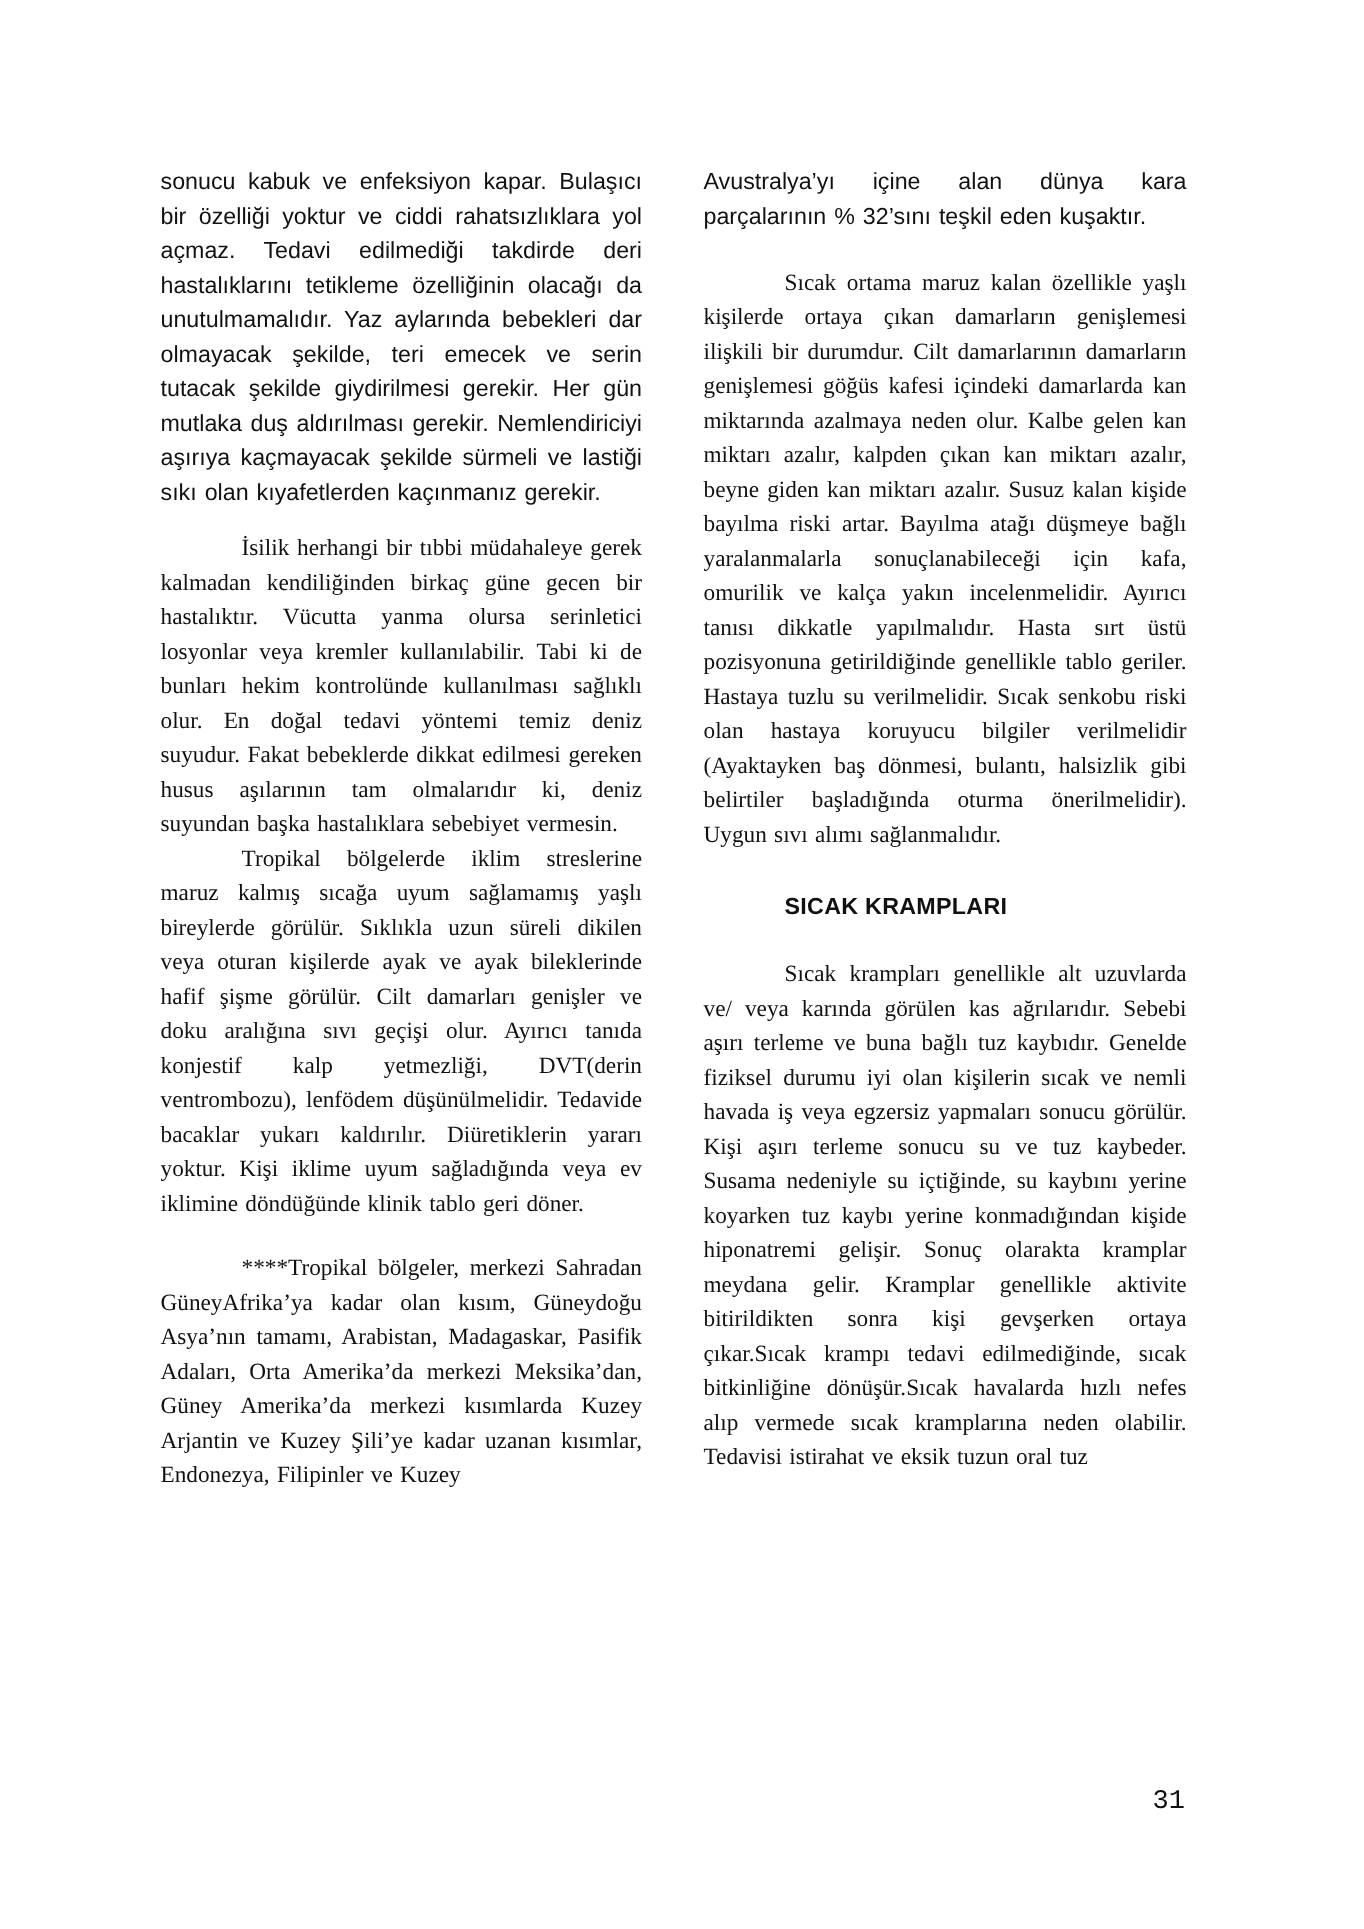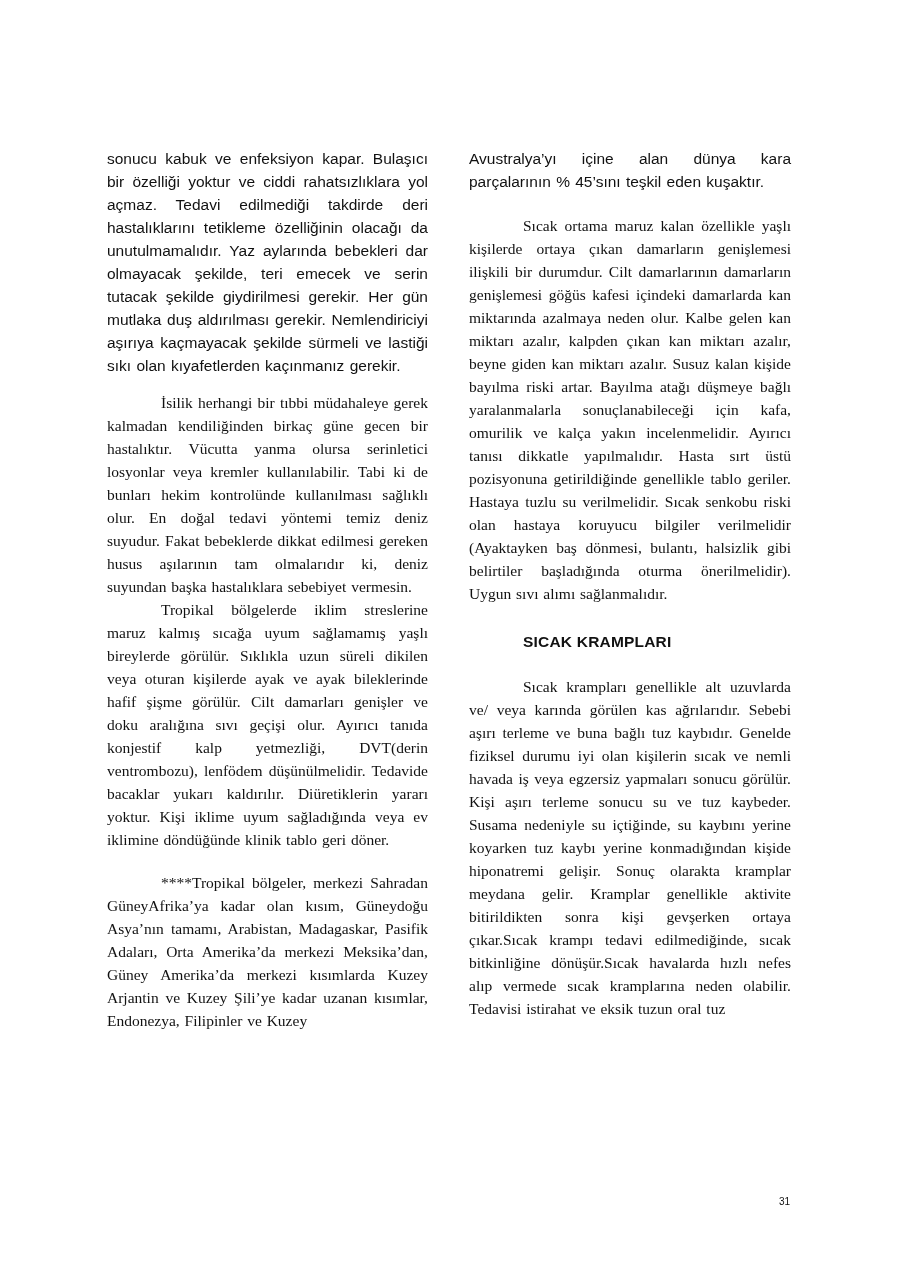--- a/index.html
+++ b/index.html
@@ -16,21 +16,20 @@
     overflow: hidden;
   }
   .page {
     position: absolute;
     inset: 0;
     background: #ffffff;
   }
   .col {
     position: absolute;
     top: 110px;
-    margin-top: 37px;
   }
   .col-left  { left: 107px; width: 321px; }
   .col-right { left: 469px; width: 322px; }
 
   .body-text {
     margin: 0;
     font-size: 15.5px;
     line-height: 23px;
     text-align: justify;
     color: #111111;
@@ -53,43 +52,44 @@
   .mt20 { margin-top: 20px; }
   .mt3  { margin-top: 3px; }
   .mt21 { margin-top: 21px; }
   .mt22 { margin-top: 22px; }
   .mt25 { margin-top: 25px; }
 
   .page-number {
     position: absolute;
     top: 1190px;
     right: 119px;
-    font-size: 10px;
+    font-size: 18px;
     line-height: 23px;
     color: #111111;
+    font-family: Liberation Mono, monospace;
   }
 </style>
 </head>
 <body>
 
 <div class="page">
 
   <div class="col col-left">
     <p class="body-text">sonucu kabuk ve enfeksiyon kapar. Bulaşıcı bir özelliği yoktur ve ciddi rahatsızlıklara yol açmaz. Tedavi edilmediği takdirde deri hastalıklarını tetikleme özelliğinin olacağı da unutulmamalıdır. Yaz aylarında bebekleri dar olmayacak şekilde, teri emecek ve serin tutacak şekilde giydirilmesi gerekir. Her gün mutlaka duş aldırılması gerekir. Nemlendiriciyi aşırıya kaçmayacak şekilde sürmeli ve lastiği sıkı olan kıyafetlerden kaçınmanız gerekir.</p>
 
     <p class="body-text indent mt14">İsilik herhangi bir tıbbi müdahaleye gerek kalmadan kendiliğinden birkaç güne gecen bir hastalıktır. Vücutta yanma olursa serinletici losyonlar veya kremler kullanılabilir. Tabi ki de bunları hekim kontrolünde kullanılması sağlıklı olur. En doğal tedavi yöntemi temiz deniz suyudur. Fakat bebeklerde dikkat edilmesi gereken husus aşılarının tam olmalarıdır ki, deniz suyundan başka hastalıklara sebebiyet vermesin.</p>
 
 
     <p class="body-text indent">Tropikal bölgelerde iklim streslerine maruz kalmış sıcağa uyum sağlamamış yaşlı bireylerde görülür. Sıklıkla uzun süreli dikilen veya oturan kişilerde ayak ve ayak bileklerinde hafif şişme görülür. Cilt damarları genişler ve doku aralığına sıvı geçişi olur. Ayırıcı tanıda konjestif kalp yetmezliği, DVT(derin ventrombozu), lenfödem düşünülmelidir. Tedavide bacaklar yukarı kaldırılır. Diüretiklerin yararı yoktur. Kişi iklime uyum sağladığında veya ev iklimine döndüğünde klinik tablo geri döner.</p>
 
     <p class="body-text indent mt20">****Tropikal bölgeler, merkezi Sahradan GüneyAfrika’ya kadar olan kısım, Güneydoğu Asya’nın tamamı, Arabistan, Madagaskar, Pasifik Adaları, Orta Amerika’da merkezi Meksika’dan, Güney Amerika’da merkezi kısımlarda Kuzey Arjantin ve Kuzey Şili’ye kadar uzanan kısımlar, Endonezya, Filipinler ve Kuzey</p>
   </div>
 
   <div class="col col-right">
-    <p class="body-text">Avustralya’yı içine alan dünya kara parçalarının % 45’sını teşkil eden kuşaktır.</p>
+    <p class="body-text">Avustralya’yı içine alan dünya kara parçalarının % 32’sını teşkil eden kuşaktır.</p>
 
 
     <p class="body-text indent mt21">Sıcak ortama maruz kalan özellikle yaşlı kişilerde ortaya çıkan damarların genişlemesi ilişkili bir durumdur. Cilt damarlarının damarların genişlemesi göğüs kafesi içindeki damarlarda kan miktarında azalmaya neden olur. Kalbe gelen kan miktarı azalır, kalpden çıkan kan miktarı azalır, beyne giden kan miktarı azalır. Susuz kalan kişide bayılma riski artar. Bayılma atağı düşmeye bağlı yaralanmalarla sonuçlanabileceği için kafa, omurilik ve kalça yakın incelenmelidir. Ayırıcı tanısı dikkatle yapılmalıdır. Hasta sırt üstü pozisyonuna getirildiğinde genellikle tablo geriler. Hastaya tuzlu su verilmelidir. Sıcak senkobu riski olan hastaya koruyucu bilgiler verilmelidir (Ayaktayken baş dönmesi, bulantı, halsizlik gibi belirtiler başladığında oturma önerilmelidir). Uygun sıvı alımı sağlanmalıdır.</p>
 
     <h2 class="heading mt25">SICAK KRAMPLARI</h2>
 
     <p class="body-text indent mt22">Sıcak krampları genellikle alt uzuvlarda ve/ veya karında görülen kas ağrılarıdır. Sebebi aşırı terleme ve buna bağlı tuz kaybıdır. Genelde fiziksel durumu iyi olan kişilerin sıcak ve nemli havada iş veya egzersiz yapmaları sonucu görülür. Kişi aşırı terleme sonucu su ve tuz kaybeder. Susama nedeniyle su içtiğinde, su kaybını yerine koyarken tuz kaybı yerine konmadığından kişide hiponatremi gelişir. Sonuç olarakta kramplar meydana gelir. Kramplar genellikle aktivite bitirildikten sonra kişi gevşerken ortaya çıkar.Sıcak krampı tedavi edilmediğinde, sıcak bitkinliğine dönüşür.Sıcak havalarda hızlı nefes alıp vermede sıcak kramplarına neden olabilir. Tedavisi istirahat ve eksik tuzun oral tuz</p>
   </div>
 
   <div class="page-number">31</div>

